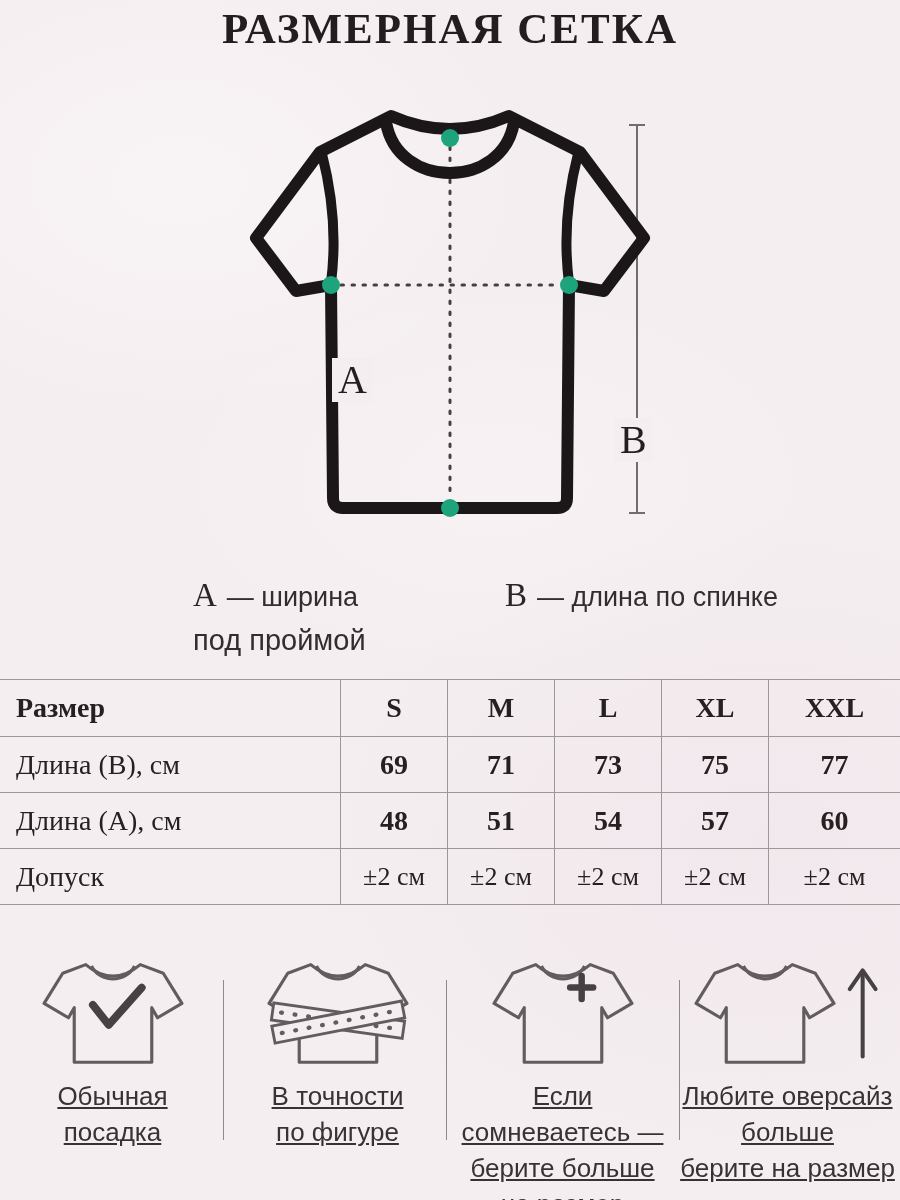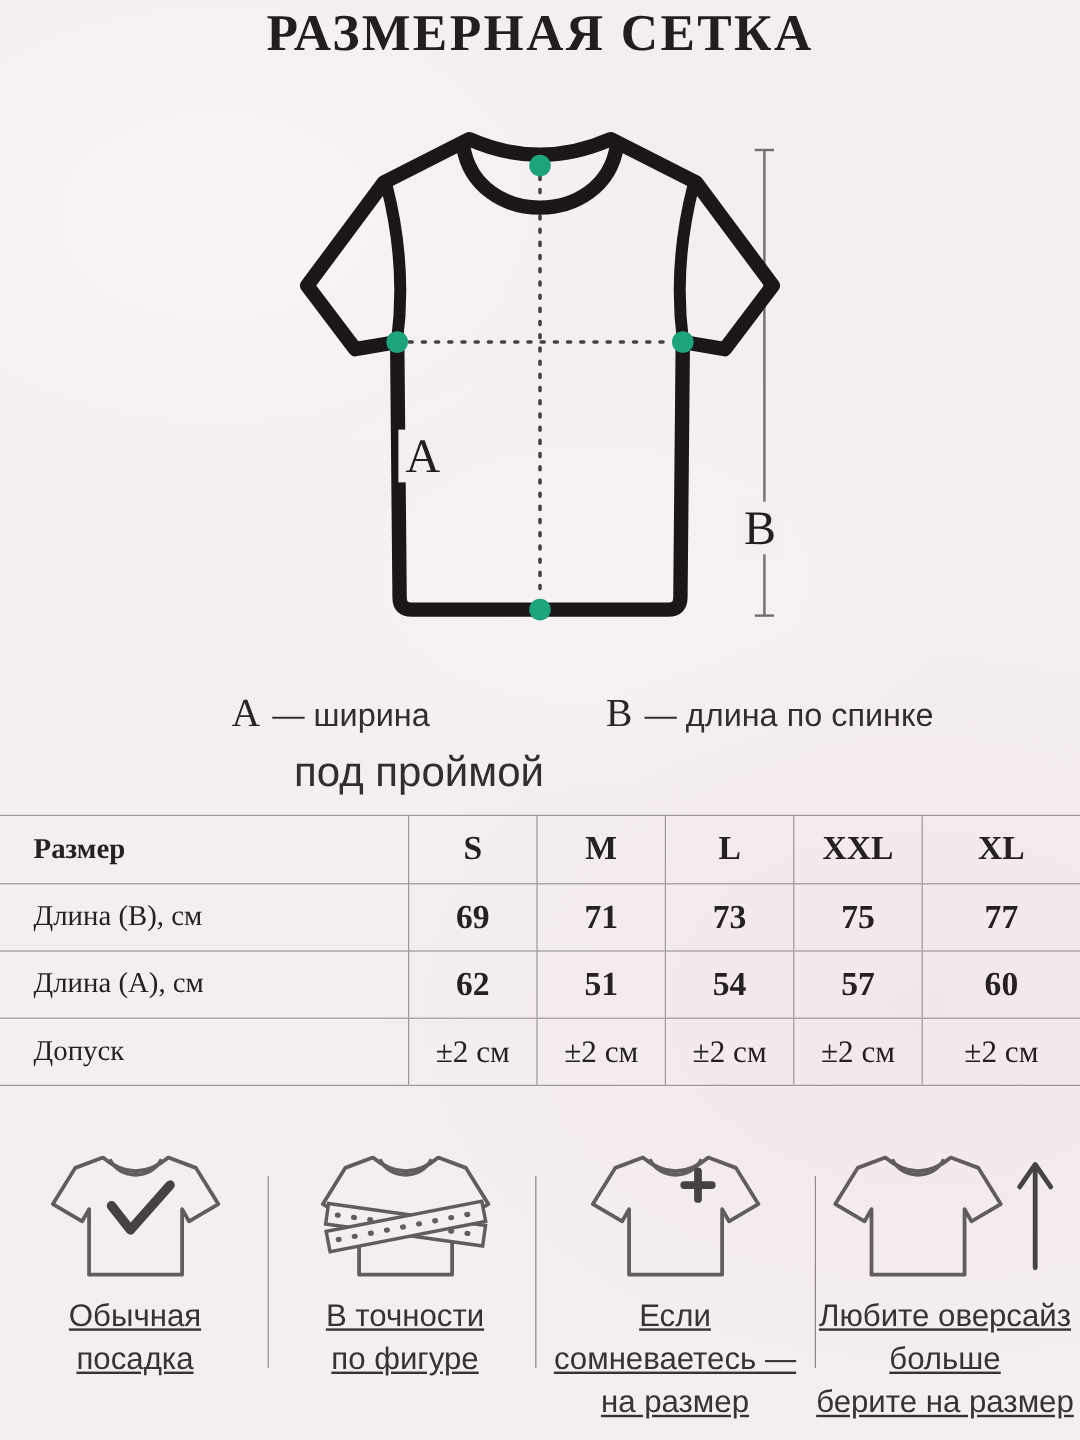--- a/index.html
+++ b/index.html
@@ -31,38 +31,38 @@
     background:#f5eef1;padding:0 6px;
   }
   .label-a{left:332px;top:358px;}
   .label-b{left:614px;top:418px;}
   
   .legend-a{position:absolute;left:193px;top:577px;}
   .legend-b{position:absolute;left:505px;top:577px;}
   .legend-line{display:flex;align-items:baseline;gap:10px;}
   .legend-letter{font-family:"Liberation Serif", serif;font-size:33px;color:#2b2527;}
   .legend-text{font-size:27px;color:#332d2f;}
-  .legend-line2{font-size:35px;color:#332d2f;margin-left:52px;margin-top:10px;}
+  .legend-line2{font-size:29px;color:#332d2f;margin-top:10px;}
   
   .size-table{
     position:absolute;left:0;top:679px;width:900px;
     display:grid;
     grid-template-columns:340px 107px 107px 107px 107px 132px;
     grid-auto-rows:56px;
     border-top:1px solid #9d9799;
     border-bottom:1px solid #9d9799;
     font-family:"Liberation Serif", serif;
   }
   .cell{
     display:flex;align-items:center;justify-content:center;
     font-size:28px;color:#262022;
     border-top:1px solid #9d9799;
   }
   .cell.r0{border-top:none;}
-  .cell.label{justify-content:flex-start;padding-left:28px;font-size:24px;}
+  .cell.label{justify-content:flex-start;padding-left:16px;font-size:28px;}
   .cell.vline{border-left:1px solid #9d9799;}
   .cell.head{font-weight:600;}
   .cell.num{font-weight:600;}
   .cell.tol{font-size:26px;}
   
   .footer{position:absolute;left:0;top:960px;width:900px;display:flex;}
   .f-section{width:225px;display:flex;flex-direction:column;align-items:center;}
   .f-icon{height:108px;display:flex;align-items:flex-end;justify-content:center;}
   .f-caption{margin-top:10px;text-align:center;font-size:26px;line-height:36px;color:#383234;text-decoration:underline;}
   .divider{position:absolute;top:20px;width:1px;height:160px;background:#8f898b;}
@@ -119,32 +119,32 @@
       <span class="legend-letter">B</span>
       <span class="legend-text">— длина по спинке</span>
     </div>
   </div>
 
   <div class="size-table">
     <div class="cell label head r0">Размер</div>
     <div class="cell head vline r0">S</div>
     <div class="cell head vline r0">M</div>
     <div class="cell head vline r0">L</div>
+    <div class="cell head vline r0">XL</div>
     <div class="cell head vline r0">XXL</div>
-    <div class="cell head vline r0">XL</div>
 
     <div class="cell label">Длина (B), см</div>
     <div class="cell num vline">69</div>
     <div class="cell num vline">71</div>
     <div class="cell num vline">73</div>
     <div class="cell num vline">75</div>
     <div class="cell num vline">77</div>
 
     <div class="cell label">Длина (A), см</div>
-    <div class="cell num vline">62</div>
+    <div class="cell num vline">48</div>
     <div class="cell num vline">51</div>
     <div class="cell num vline">54</div>
     <div class="cell num vline">57</div>
     <div class="cell num vline">60</div>
 
     <div class="cell label">Допуск</div>
     <div class="cell tol vline">±2 см</div>
     <div class="cell tol vline">±2 см</div>
     <div class="cell tol vline">±2 см</div>
     <div class="cell tol vline">±2 см</div>
@@ -203,20 +203,21 @@
             <path d="M35,7 C41,19 59,19 65,7"></path>
           </g>
           <g stroke="#474143" stroke-width="4.5" stroke-linecap="round">
             <line x1="63" y1="14" x2="63" y2="30"></line>
             <line x1="55" y1="22" x2="71" y2="22"></line>
           </g>
         </svg>
       </div>
       <div class="f-caption">
         <div>Если сомневаетесь —</div>
+        <div>берите больше</div>
         <div>на размер</div>
       </div>
     </div>
 
     <div class="f-section">
       <div class="f-icon">
         <svg width="190" height="112" viewBox="0 0 132 78">
           <g fill="none" stroke="#635c5e" stroke-width="2.2" stroke-linejoin="round">
             <path d="M31,6 L15,12 L2,33 L19,43 L23,36 L23,74 L77,74 L77,36 L81,43 L98,33 L85,12 L69,6 Q50,22 31,6 Z"></path>
             <path d="M35,7 C41,19 59,19 65,7"></path>

